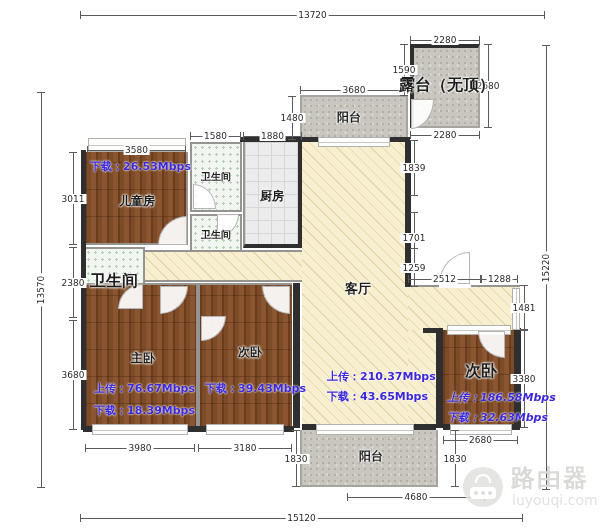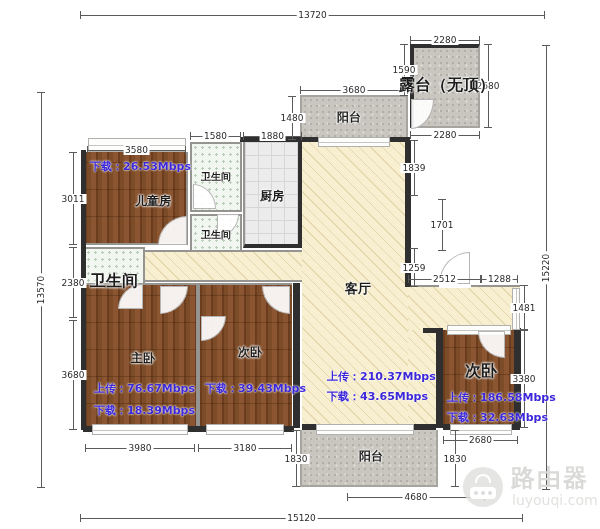--- a/index.html
+++ b/index.html
@@ -191,28 +191,28 @@
     </div>
   <div class="dv" style="left:520px;top:330px;height:98px;">
       <span class="lbl">3380</span>
     </div>
   <div class="dv" style="left:520px;top:285px;height:45px;">
       <span class="lbl">1481</span>
     </div>
   <div class="dv" style="left:410px;top:140px;height:56px;">
       <span class="lbl">1839</span>
     </div>
-  <div class="dv" style="left:410px;top:199px;height:52px;margin-left:28px;">
+  <div class="dv" style="left:410px;top:212px;height:52px;">
       <span class="lbl">1701</span>
     </div>
   <div class="dv" style="left:410px;top:248px;height:39px;">
       <span class="lbl">1259</span>
     </div>
 
-  <div class="rname" style="left:137px;top:201px;padding-left:32px;">儿童房</div>
+  <div class="rname" style="left:137px;top:201px;">儿童房</div>
   <div class="rname f10" style="left:216px;top:177px;">卫生间</div>
   <div class="rname f10" style="left:216px;top:235px;">卫生间</div>
   <div class="rname f11" style="left:114px;top:281px;">卫生间</div>
   <div class="rname" style="left:272px;top:196px;">厨房</div>
   <div class="rname" style="left:349px;top:117px;">阳台</div>
   <div class="rname f11" style="left:447px;top:85px;">露台（无顶）</div>
   <div class="rname f13" style="left:358px;top:289px;">客厅</div>
   <div class="rname" style="left:143px;top:358px;">主卧</div>
   <div class="rname" style="left:250px;top:352px;">次卧</div>
   <div class="rname f11" style="left:481px;top:371px;">次卧</div>
@@ -225,21 +225,21 @@
     <span>上传：76.67Mbps</span>
     <span>下载：18.39Mbps</span>
   </div>
   <div class="speed" style="left:205px;top:378px;">
     <span>下载：39.43Mbps</span>
   </div>
   <div class="speed" style="left:327px;top:367px;line-height:20px;">
     <span>上传：210.37Mbps</span>
     <span>下载：43.65Mbps</span>
   </div>
-  <div class="speed" style="left:447px;top:388px;line-height:20px;">
+  <div class="speed" style="left:447px;top:388px;line-height:20px;font-style:italic;">
     <span>上传：186.58Mbps</span>
     <span>下载：32.63Mbps</span>
   </div>
 
   <div class="wm">
     <div class="wm-circle">
       <div class="wm-arc"></div>
       <div class="wm-box">
         <i style="left:4px;"></i>
           <i style="left:11px;"></i>

